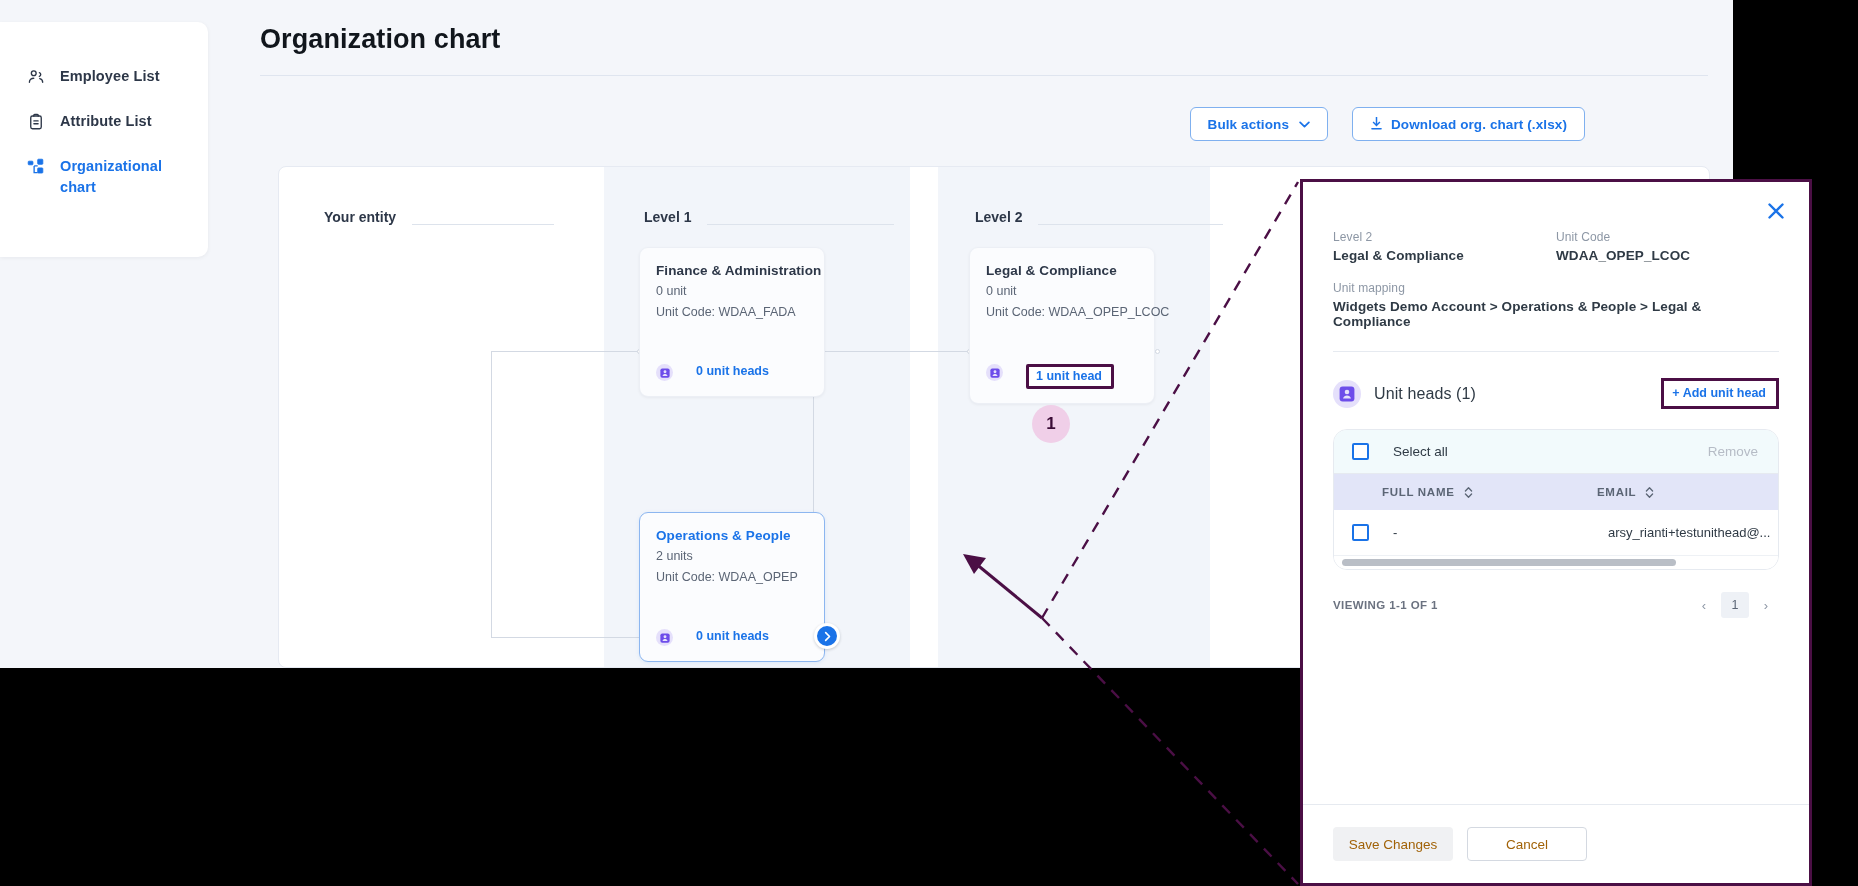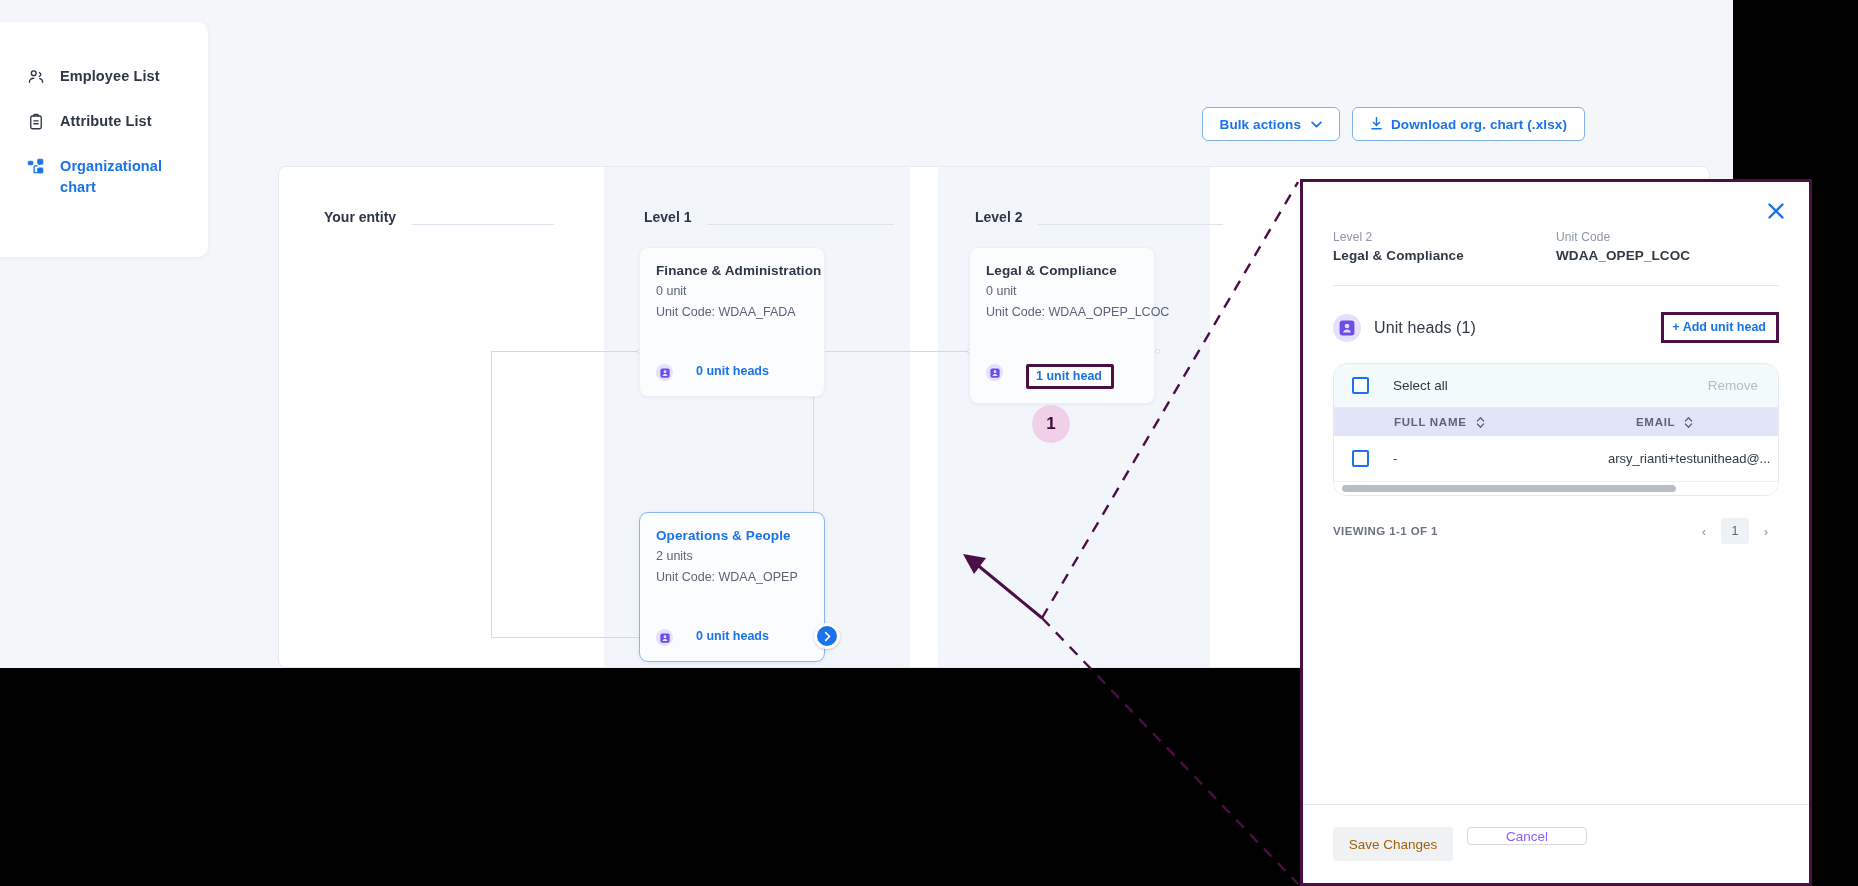--- a/index.html
+++ b/index.html
@@ -90,20 +90,21 @@
     padding: 0 17px;
     border: 1px solid #7fb0ef;
     border-radius: 6px;
     background: #ffffff;
     color: #1a73e8;
     font-size: 13.5px;
     font-weight: 700;
     letter-spacing: .1px;
     cursor: pointer;
     white-space: nowrap;
+    margin-left: 12px;
   }
   .chev-down {
     width: 11px; height: 7px;
     margin-left: 2px;
   }
   
   .chart-canvas {
     position: absolute;
     left: 278px; top: 166px;
     width: 1432px; height: 502px;
@@ -361,24 +362,23 @@
   .dp-selectall .sa-remove {
     margin-left: auto;
     margin-right: 20px;
     font-size: 13.5px;
     color: #b6bcc6;
     cursor: pointer;
   }
   .dp-thead {
     display: flex;
     align-items: center;
-    height: 28px;
+    height: 36px;
     background: #e2e5f8;
-    padding-left: 60px;
-    gap: 27px;
+    padding-left: 48px;
   }
   .th {
     display: inline-flex;
     align-items: center;
     gap: 9px;
     font-size: 11.5px;
     font-weight: 600;
     color: #5b6575;
     letter-spacing: .7px;
     cursor: pointer;
@@ -463,26 +463,26 @@
     min-width: 120px;
     border: none;
     border-radius: 4px;
     background: #f0f1f3;
     color: #a16207;
     font-size: 13.5px;
     font-family: inherit;
     cursor: not-allowed;
   }
   .btn-cancel {
-    height: 18px;
+    height: 34px;
     min-width: 120px;
     border: 1px solid #d4d9e1;
     border-radius: 4px;
     background: #ffffff;
-    color: #8b5cf6;
+    color: #a16207;
     font-size: 13.5px;
     font-family: inherit;
     cursor: pointer;
   }
 </style>
 </head>
 <body>
 
 <div id="root">
 
@@ -519,20 +519,24 @@
             <rect x="1.5" y="4" width="6" height="4.6" rx="1" fill="#1a73e8"></rect>
             <rect x="13.5" y="1.5" width="6.5" height="6.5" rx="1" fill="#1a73e8"></rect>
             <rect x="13.5" y="12.5" width="6.5" height="6.5" rx="1" fill="#1a73e8"></rect>
             <path d="M9 10v8.5h4.5M9 10h4.5" stroke="#1a73e8" stroke-width="1.7" fill="none"></path>
           </svg>
         </span>
         <span class="nav-label">Organizational chart</span>
       </div>
     </nav>
 
+    <div class="page-header">
+      <h1 class="page-title">Organization chart</h1>
+      <div class="header-rule"></div>
+    </div>
 
     <div class="toolbar">
       <button class="btn-outline">
         <span>Bulk actions</span>
         <svg class="chev-down" viewBox="0 0 12 8" fill="none" stroke="#1a73e8" stroke-width="2" stroke-linecap="round" stroke-linejoin="round">
           <path d="M1 1.5 6 6.5 11 1.5"></path>
         </svg>
       </button>
       <button class="btn-outline">
         <svg width="13" height="14" viewBox="0 0 14 15" fill="#1a73e8">
@@ -656,20 +660,26 @@
         <div class="dp-meta-col">
           <div class="dp-label">Level 2</div>
           <div class="dp-value">Legal &amp; Compliance</div>
         </div>
         <div class="dp-meta-col">
           <div class="dp-label">Unit Code</div>
           <div class="dp-value">WDAA_OPEP_LCOC</div>
         </div>
       </div>
 
+      <div class="dp-meta-row">
+        <div class="dp-meta-col wide">
+          <div class="dp-label">Unit mapping</div>
+          <div class="dp-value">Widgets Demo Account &gt; Operations &amp; People &gt; Legal &amp; Compliance</div>
+        </div>
+      </div>
 
       <div class="dp-divider"></div>
 
       <div class="dp-heads-row">
         <div class="dp-heads-left">
           <span class="heads-badge-lg">
             <svg width="16" height="16" viewBox="0 0 16 16" fill="#6d4dea">
               <rect x="0.6" y="0.6" width="14.8" height="14.8" rx="3"></rect>
               <circle cx="8" cy="6" r="2.3" fill="#e5e0fb"></circle>
               <path d="M4 12.6c.5-2 2.1-3 4-3s3.5 1 4 3z" fill="#e5e0fb"></path>

